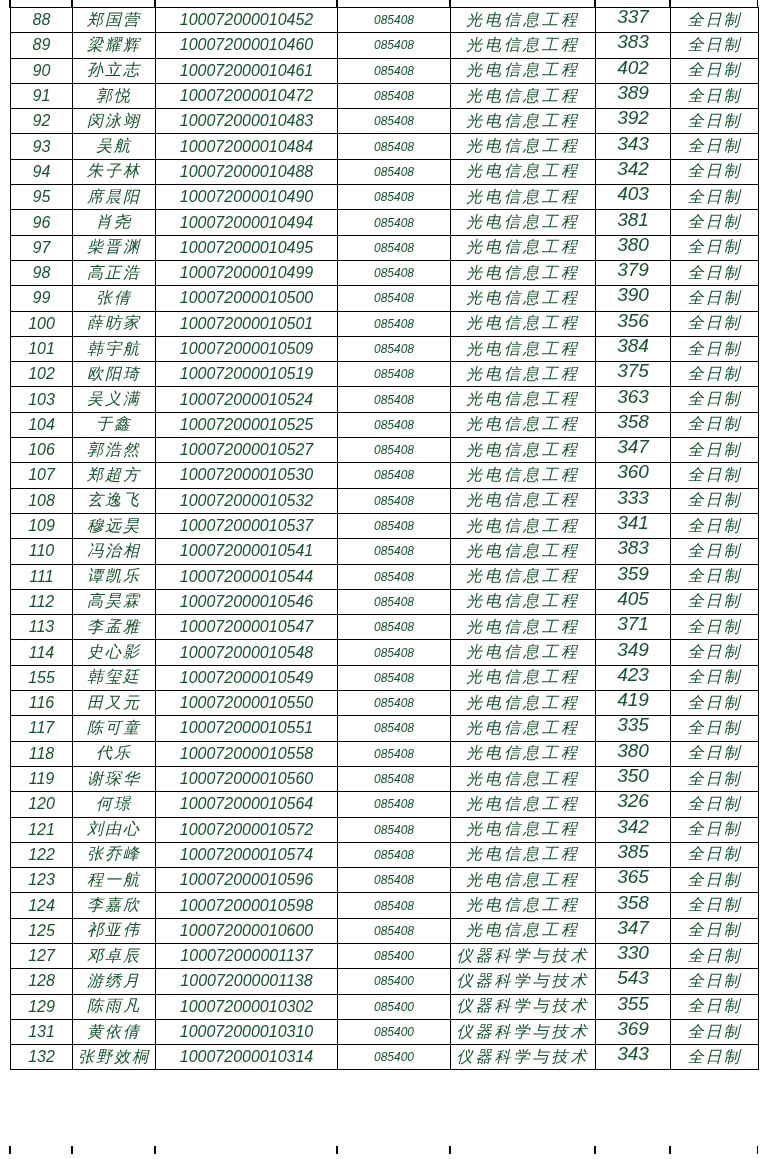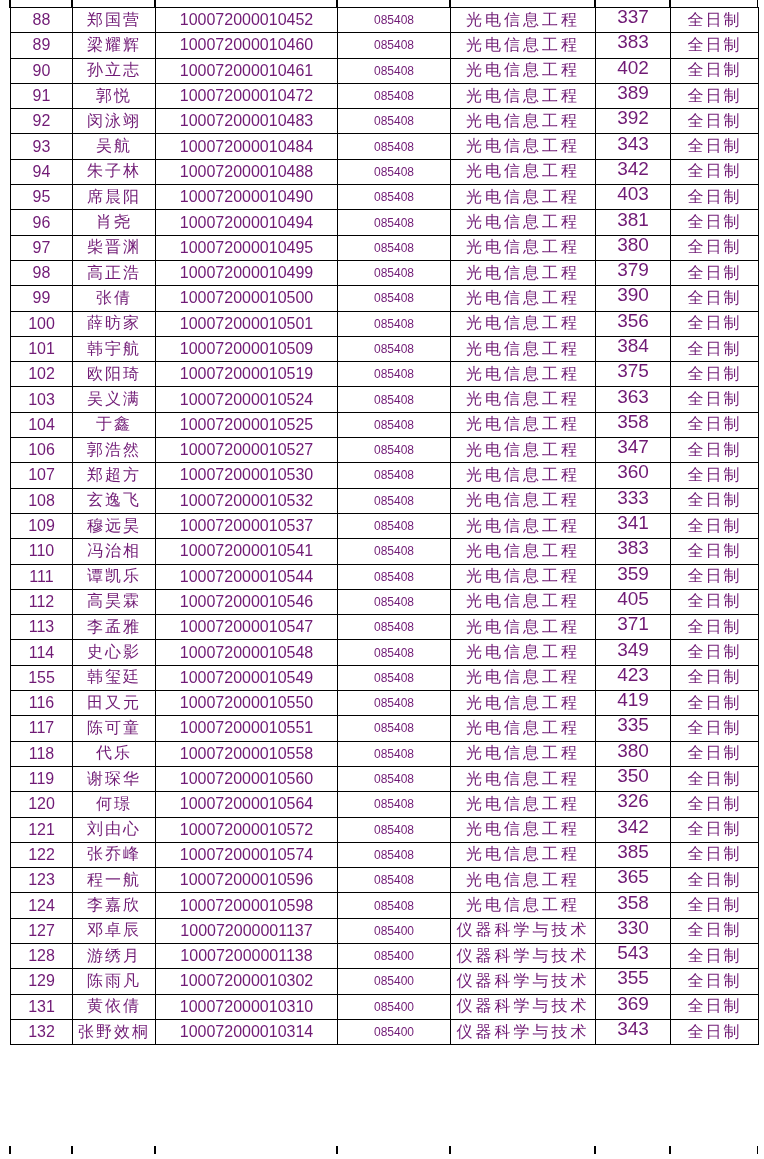--- a/index.html
+++ b/index.html
@@ -7,21 +7,22 @@
     padding: 0;
     background: #ffffff;
   }
   .page {
     position: relative;
     width: 764px;
     height: 1159px;
     background: #ffffff;
     overflow: hidden;
     font-family: "Liberation Sans", sans-serif;
-    color: #701a75;
+    color: #14532d;
+    font-style: italic;
   }
   table.doc-table {
     position: absolute;
     left: 10px;
     top: 7px;
     width: 748px;
     border-collapse: collapse;
     table-layout: fixed;
   }
   table.doc-table td {
@@ -412,20 +413,29 @@
         <tr>
       <td class="c-idx">124</td>
       <td class="c-name cjk">李嘉欣</td>
       <td class="c-id">100072000010598</td>
       <td class="c-code">085408</td>
       <td class="c-major cjk">光电信息工程</td>
       <td class="c-score"><span class="score-text">358</span></td>
       <td class="c-mode cjk">全日制</td>
     </tr>
         <tr>
+      <td class="c-idx">125</td>
+      <td class="c-name cjk">祁亚伟</td>
+      <td class="c-id">100072000010600</td>
+      <td class="c-code">085408</td>
+      <td class="c-major cjk">光电信息工程</td>
+      <td class="c-score"><span class="score-text">347</span></td>
+      <td class="c-mode cjk">全日制</td>
+    </tr>
+        <tr>
       <td class="c-idx">127</td>
       <td class="c-name cjk">邓卓辰</td>
       <td class="c-id">100072000001137</td>
       <td class="c-code">085400</td>
       <td class="c-major cjk">仪器科学与技术</td>
       <td class="c-score"><span class="score-text">330</span></td>
       <td class="c-mode cjk">全日制</td>
     </tr>
         <tr>
       <td class="c-idx">128</td>

